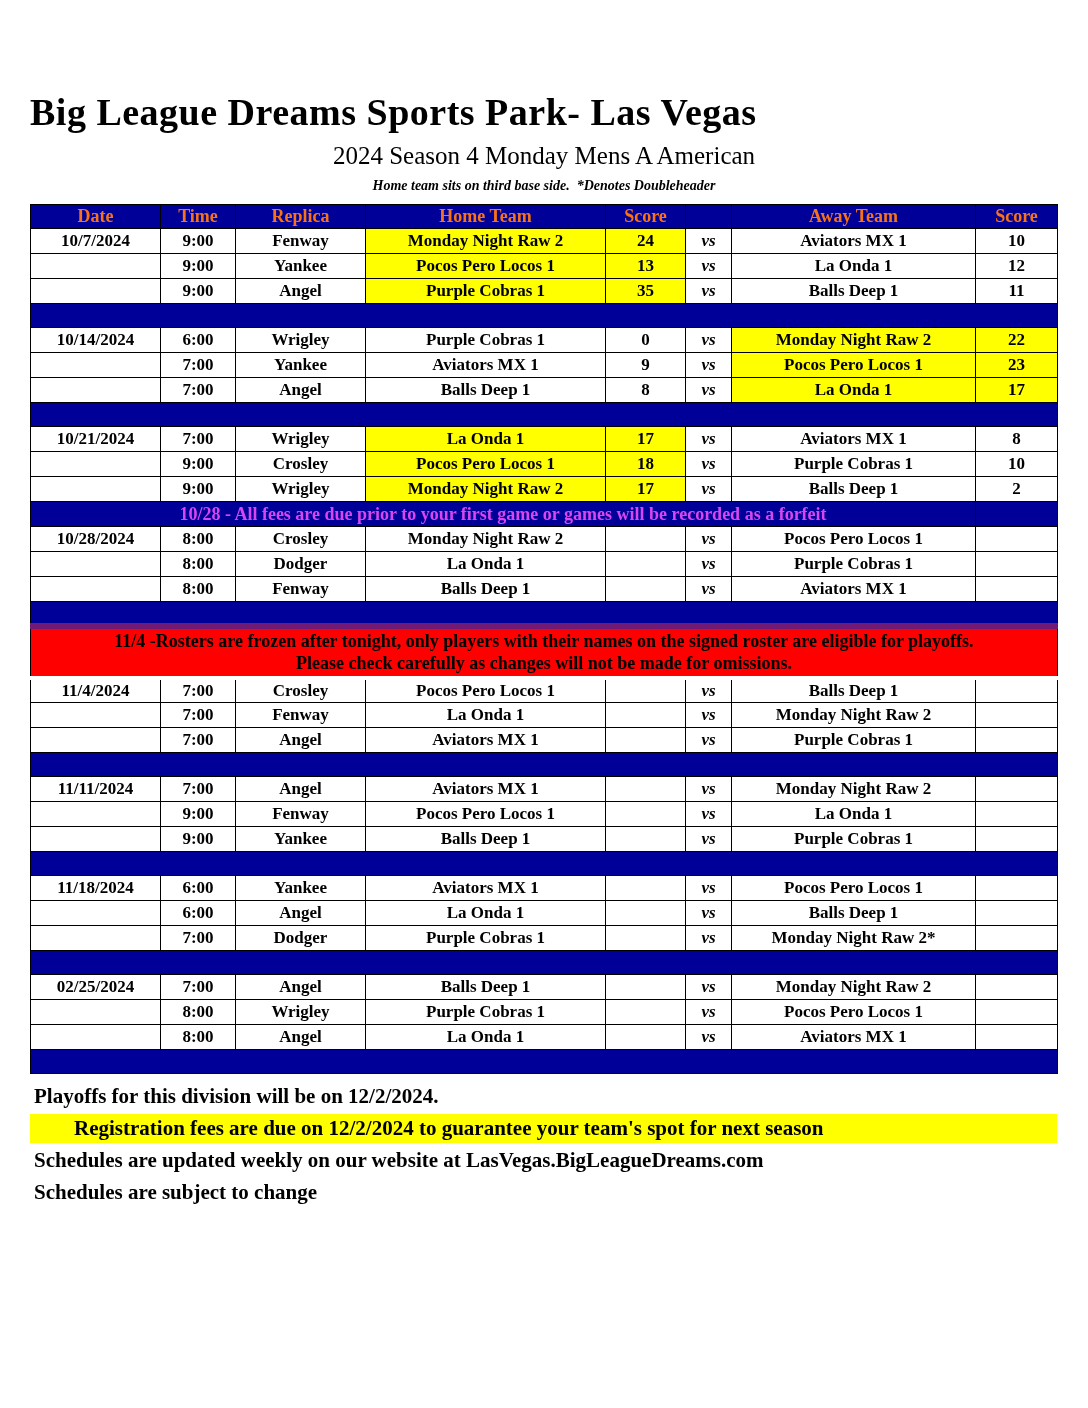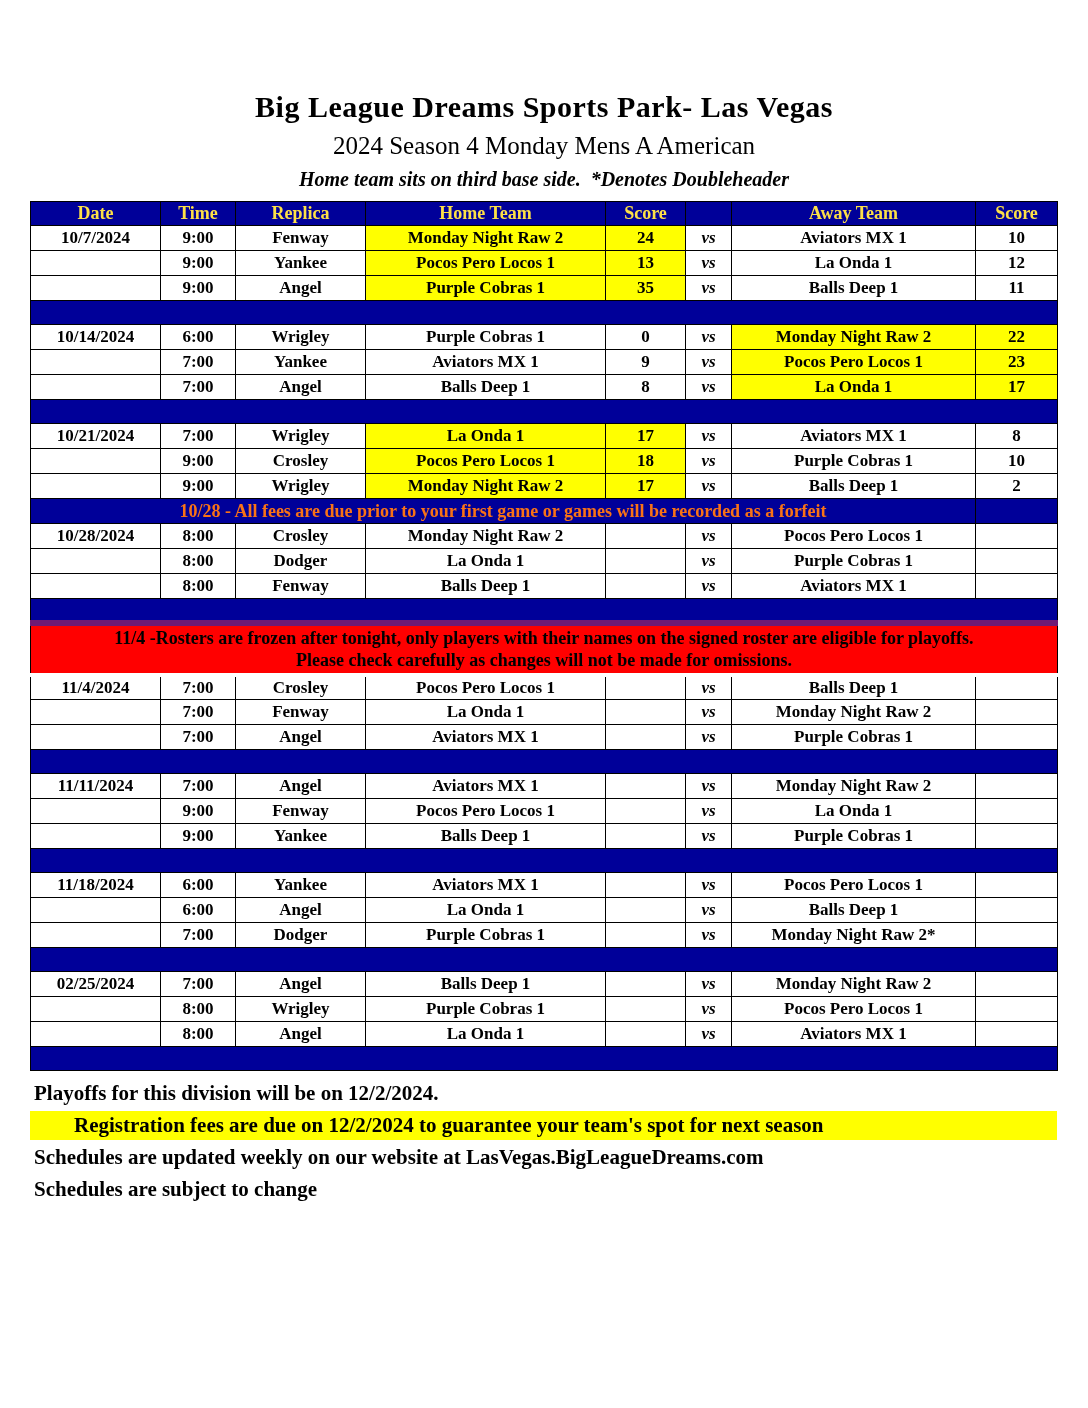--- a/index.html
+++ b/index.html
@@ -14,34 +14,34 @@
     font-family: "Liberation Serif", serif;
     color: #000;
   }
   .page {
     width: 1088px;
     min-height: 1408px;
     padding: 90px 30px 40px 30px;
     background: #fff;
   }
   .title {
-    font-size: 30px;
+    font-size: 38px;
     font-weight: bold;
-    text-align: center;
+    text-align: left;
     margin: 0 0 8px 0;
     letter-spacing: 0.5px;
   }
   .subtitle {
     font-size: 25px;
     font-weight: normal;
     text-align: center;
     margin: 0 0 8px 0;
   }
   .note {
-    font-size: 20px;
+    font-size: 14px;
     font-weight: bold;
     font-style: italic;
     text-align: center;
     margin: 0 0 10px 0;
     white-space: pre;
   }
   table.schedule {
     border-collapse: collapse;
     table-layout: fixed;
     width: 1027px;
@@ -53,32 +53,32 @@
     font-size: 17px;
     text-align: center;
     vertical-align: middle;
     padding: 1px 2px;
     height: 25px;
     overflow: hidden;
     white-space: nowrap;
   }
   table.schedule thead th {
     background: var(--blue);
-    color: #fde047;
+    color: #f97316;
     font-size: 18px;
     height: 14px;
     margin-top: 24px;
   }
   tr.separator-row td {
     background: var(--blue);
     height: 24px;
   }
   tr.notice-blue td {
     background: var(--blue);
-    color: #f97316;
+    color: #d946ef;
     font-size: 18px;
   }
   tr.notice-red td {
     background: var(--red);
     color: #000;
     font-size: 18px;
     border-top: 6px solid #701a75;
     border-bottom: 4px solid #fff;
     height: 52px;
     white-space: normal;

